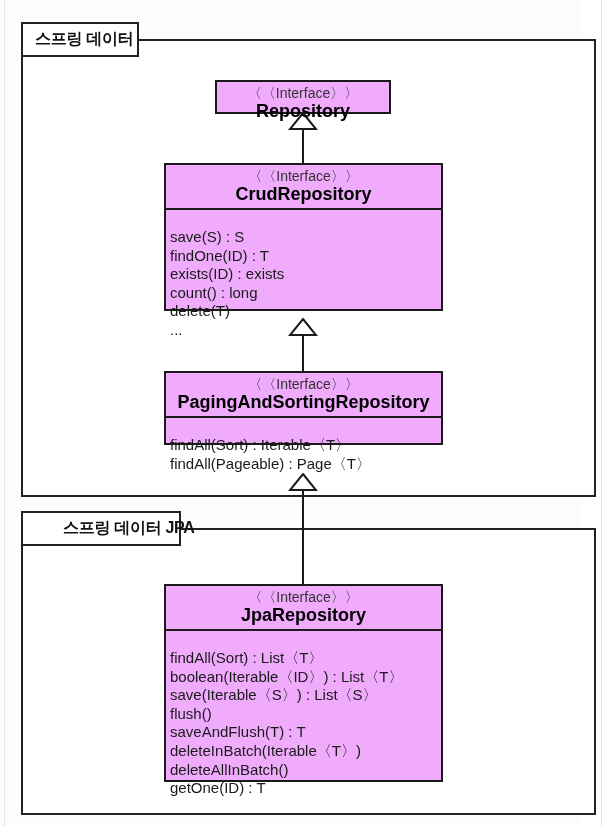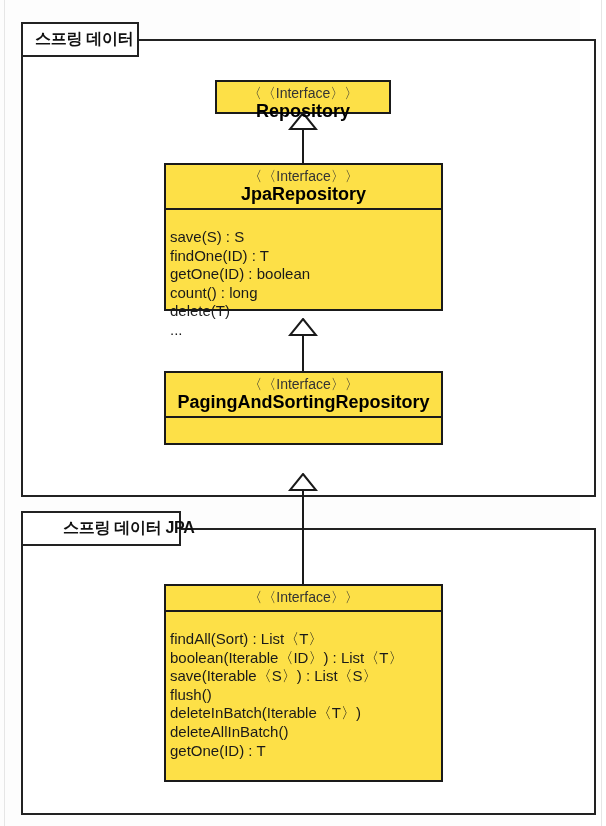--- a/index.html
+++ b/index.html
@@ -53,21 +53,21 @@
     letter-spacing: -0.3px;
     white-space: nowrap;
     z-index: 5;
   }
 
   
   .classbox {
     position: absolute;
     box-sizing: border-box;
     border: 2px solid #1a1a1a;
-    background: #fde047;
+    background: #f0abfc;
     z-index: 4;
   }
   .cb-header {
     box-sizing: border-box;
     padding: 3px 0 4px 0;
     text-align: center;
     border-bottom: 2px solid #1a1a1a;
   }
   .cb-header.nodiv { border-bottom: none; }
   .cb-stereo {
@@ -149,47 +149,53 @@
   <div class="classbox" style="left:215px; top:80px; width:176px; height:34px;">
     <div class="cb-header nodiv">
       <div class="cb-stereo">〈〈Interface〉〉</div>
       <div class="cb-name">Repository</div>
     </div>
   </div>
 
   <div class="classbox" style="left:164px; top:163px; width:279px; height:148px;">
     <div class="cb-header">
       <div class="cb-stereo">〈〈Interface〉〉</div>
-      <div class="cb-name">JpaRepository</div>
+      <div class="cb-name">CrudRepository</div>
     </div>
     <div class="cb-body">
       <div class="cb-method">save(S) : S</div>
       <div class="cb-method">findOne(ID) : T</div>
-      <div class="cb-method">getOne(ID) : boolean</div>
+      <div class="cb-method">exists(ID) : exists</div>
       <div class="cb-method">count() : long</div>
       <div class="cb-method">delete(T)</div>
       <div class="cb-method">...</div>
     </div>
   </div>
 
   <div class="classbox" style="left:164px; top:371px; width:279px; height:74px;">
     <div class="cb-header">
       <div class="cb-stereo">〈〈Interface〉〉</div>
       <div class="cb-name">PagingAndSortingRepository</div>
     </div>
+    <div class="cb-body">
+      <div class="cb-method">findAll(Sort) : Iterable〈T〉</div>
+      <div class="cb-method">findAll(Pageable) : Page〈T〉</div>
+    </div>
   </div>
 
   <div class="classbox" style="left:164px; top:584px; width:279px; height:198px;">
     <div class="cb-header">
       <div class="cb-stereo">〈〈Interface〉〉</div>
+      <div class="cb-name">JpaRepository</div>
     </div>
     <div class="cb-body">
       <div class="cb-method">findAll(Sort) : List〈T〉</div>
       <div class="cb-method">boolean(Iterable〈ID〉) : List〈T〉</div>
       <div class="cb-method">save(Iterable〈S〉) : List〈S〉</div>
       <div class="cb-method">flush()</div>
+      <div class="cb-method">saveAndFlush(T) : T</div>
       <div class="cb-method">deleteInBatch(Iterable〈T〉)</div>
       <div class="cb-method">deleteAllInBatch()</div>
       <div class="cb-method">getOne(ID) : T</div>
     </div>
   </div>
 
 </div>
 
 </body></html>

